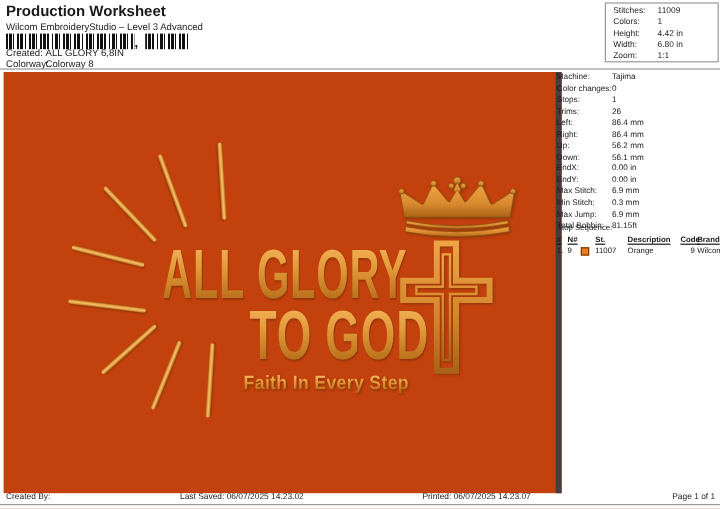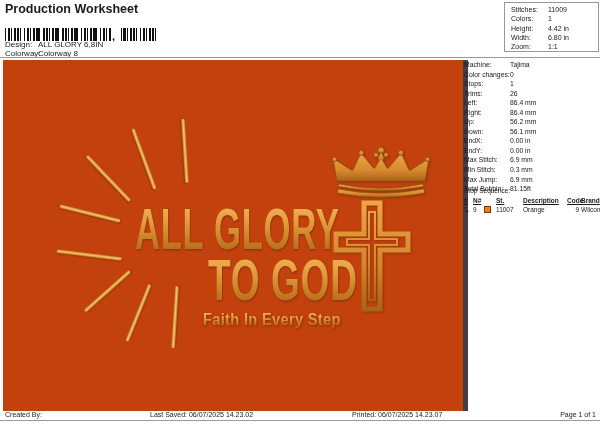--- a/index.html
+++ b/index.html
@@ -55,25 +55,26 @@
   .f-saved{left:150px;}
   .f-printed{left:352px;}
   .f-page{right:4px;}
 </style>
 </head>
 <body>
 
 <div class="page">
 
   <div class="title">Production Worksheet</div>
+  <div class="subtitle">Wilcom EmbroideryStudio – Level 3 Advanced</div>
   <div class="bc bc1"></div>
   <div class="bc-comma">,</div>
   <div class="bc bc2"></div>
   <div class="meta-row" style="top:40px;">
-    <span class="lab">Design:</span><span>ALL GLORY 6,8IN</span>
+    <span class="lab">Created:</span><span>ALL GLORY 6,8IN</span>
   </div>
   <div class="meta-row" style="top:49px;">
     <span class="lab">Colorway:</span><span>Colorway 8</span>
   </div>
   <div class="hrule" style="top:57px;"></div>
 
   <div class="stats-box">
     <div>
 
     <div class="row">

